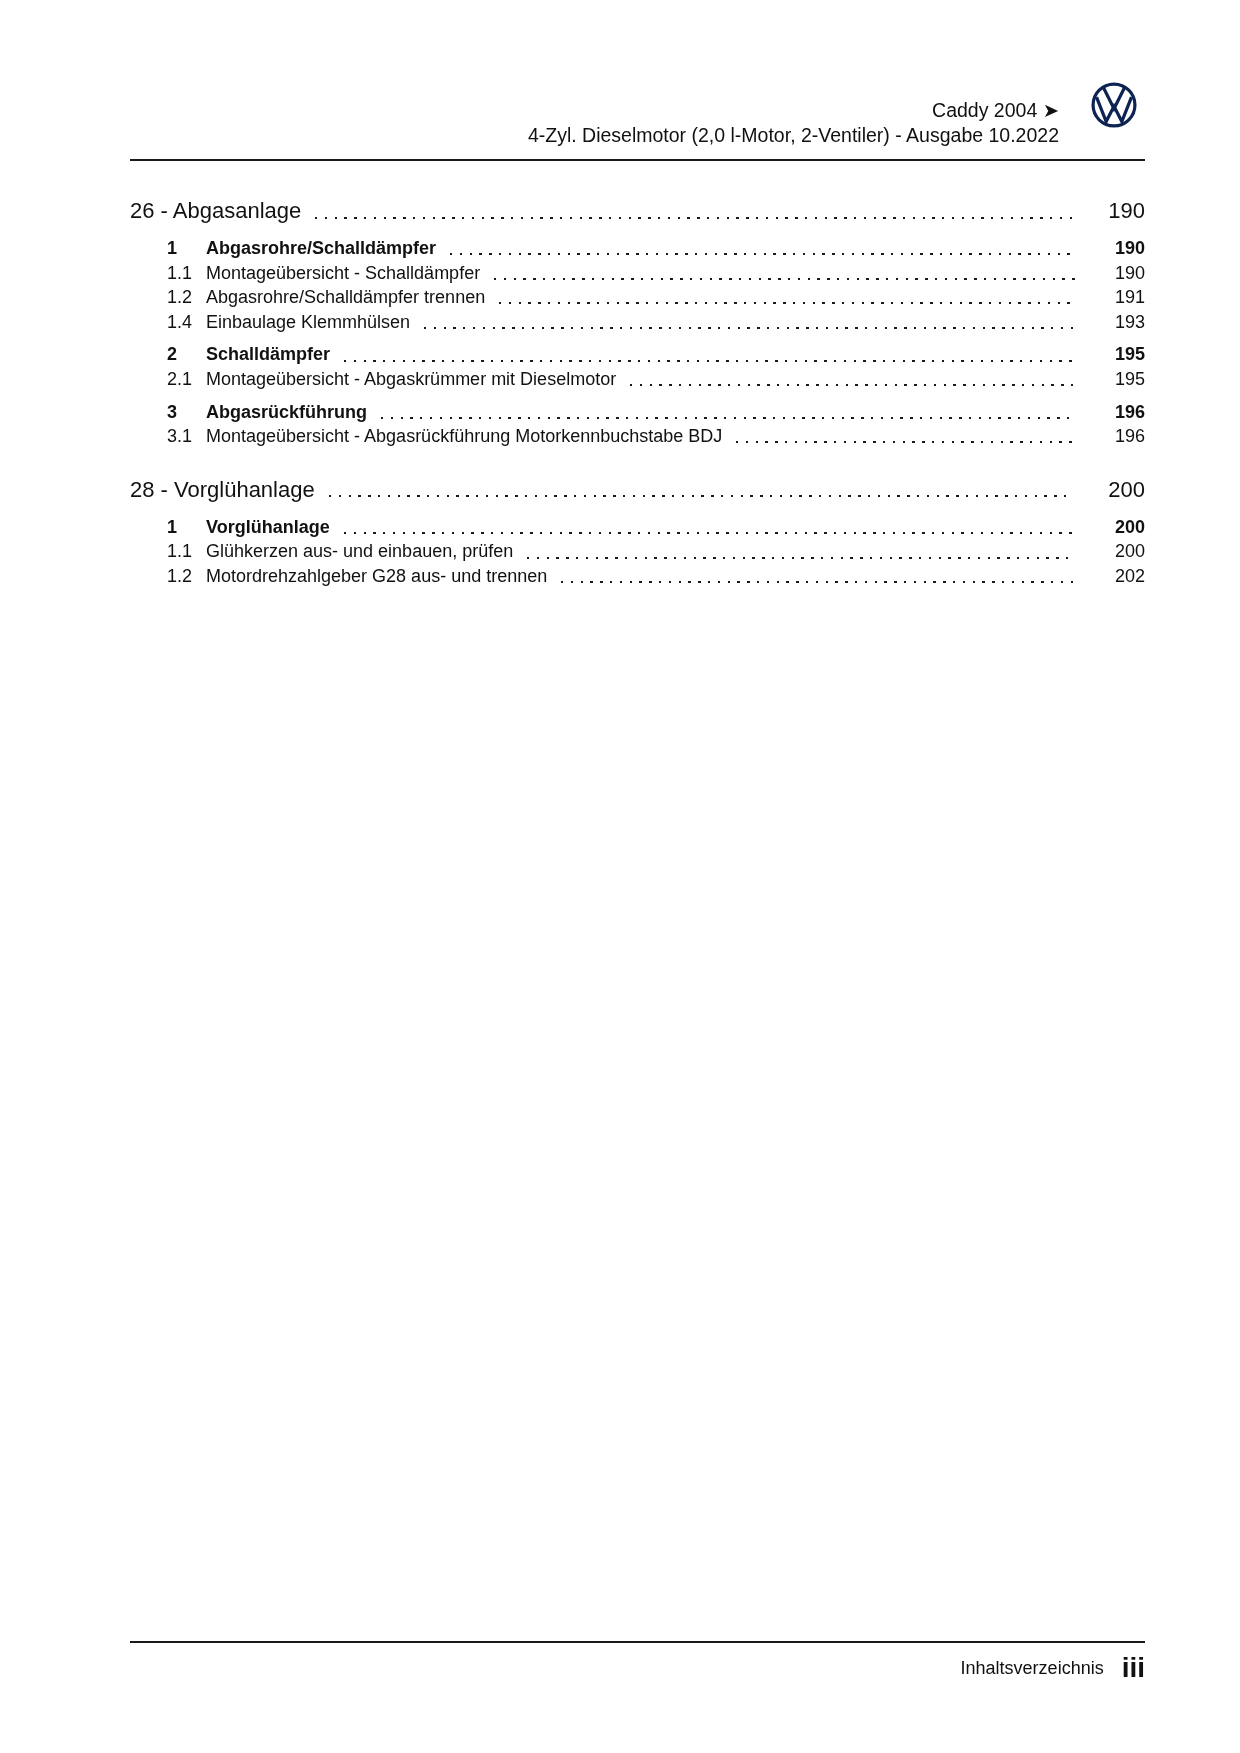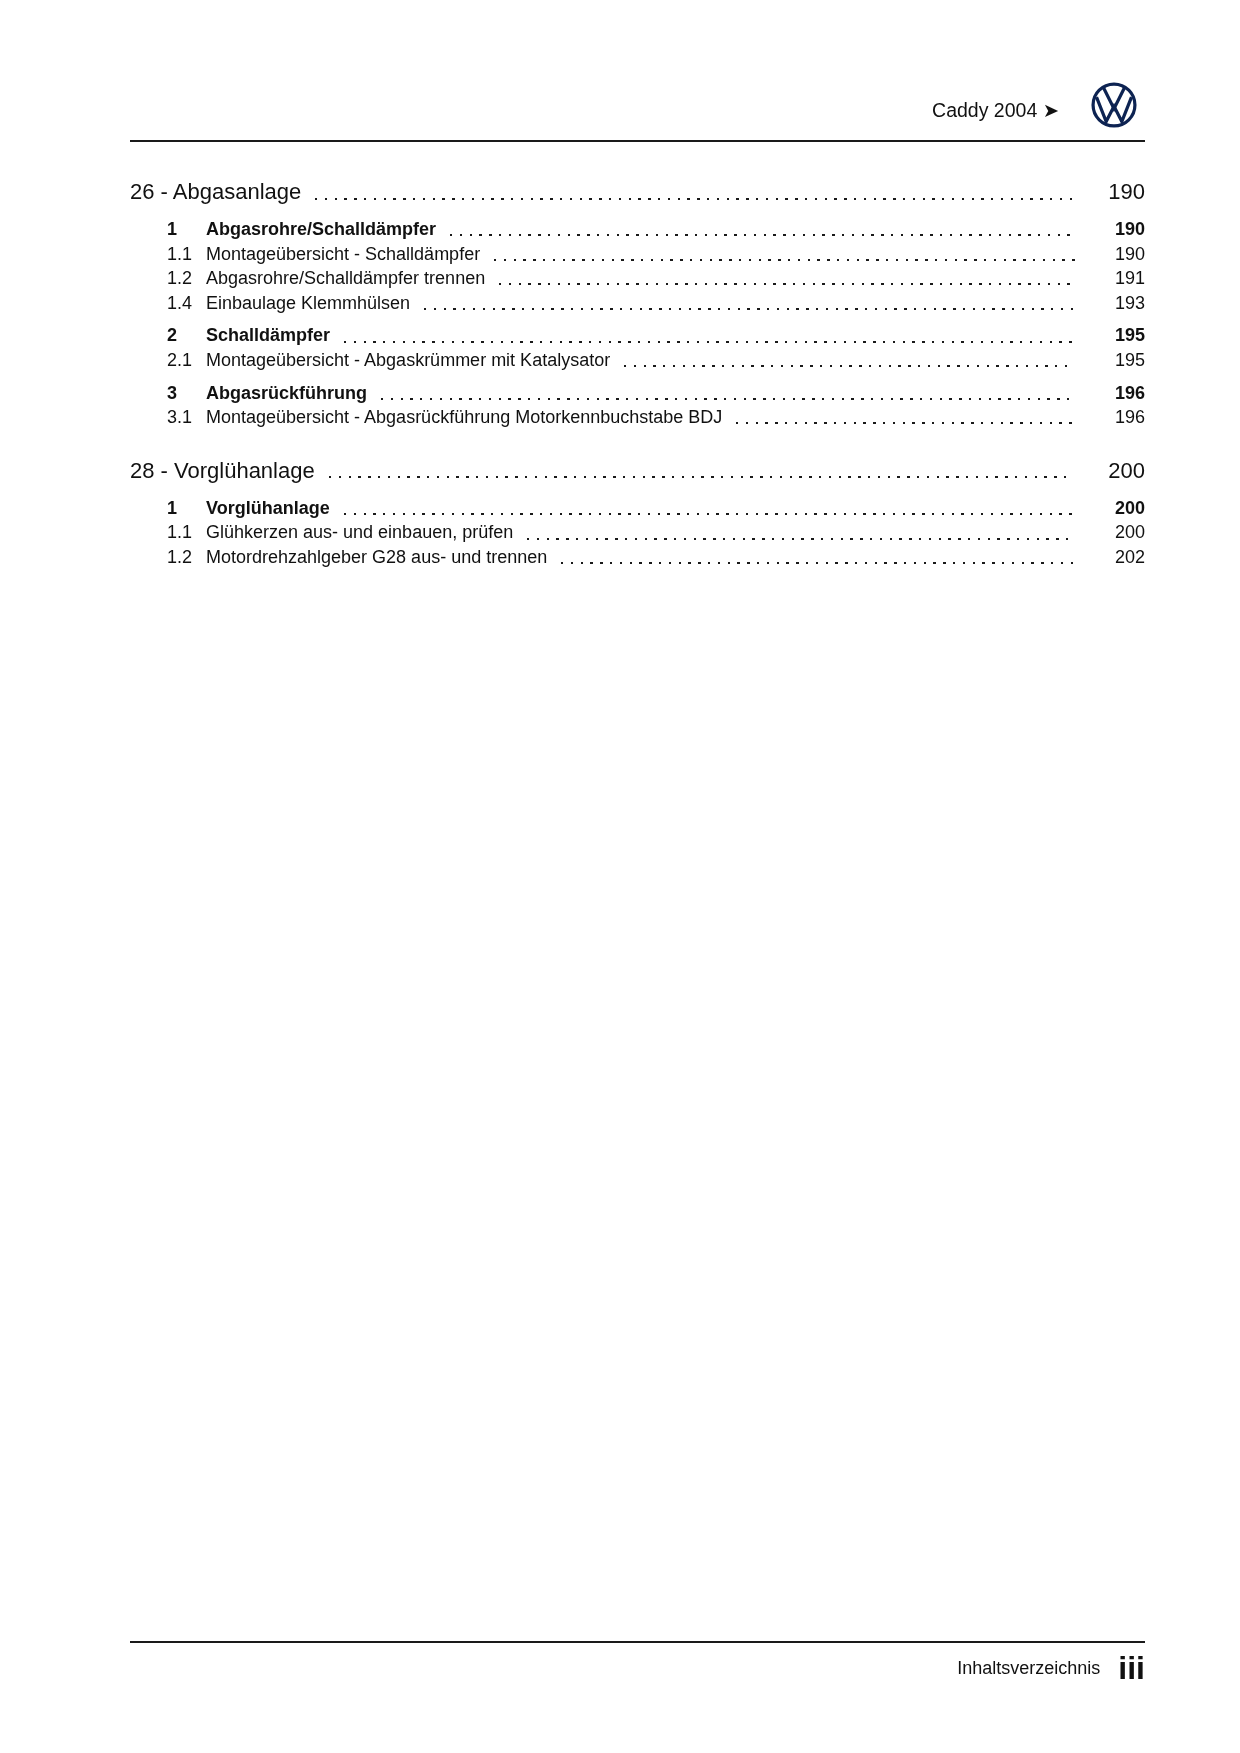--- a/index.html
+++ b/index.html
@@ -89,35 +89,36 @@
     top:1641px;
   }
   .footer-line{
     display:flex;
     justify-content:flex-end;
     align-items:center;
     margin-top:9px;
   }
   .footer-label{font-size:18px;line-height:22px;}
   .footer-page{
-    font-size:32px;
+    font-size:28px;
     font-weight:700;
     line-height:32px;
     margin-left:18px;
   }
 </style>
 </head>
 <body>
 
 <div class="page">
   <div class="content">
 
     <div class="header">
       <div class="header-text">
         <div>Caddy 2004 ➤</div>
+        <div>4-Zyl. Dieselmotor (2,0 l-Motor, 2-Ventiler) - Ausgabe 10.2022</div>
       </div>
       <div class="logo-wrap" style="color: rgb(13, 35, 82);">
         <svg viewBox="0 0 100 100" aria-hidden="true">
           <g fill="none" stroke="currentColor" stroke-width="7" stroke-linecap="butt" stroke-linejoin="miter" stroke-miterlimit="12">
             <circle cx="50" cy="50" r="45.5"></circle>
             <polyline points="27,12 50,58 73,12"></polyline>
             <polyline points="12,33 33,86 50,53 67,86 88,33"></polyline>
           </g>
         </svg>
       </div>
@@ -156,21 +157,21 @@
           <span class="e-page">193</span>
         </div>
         <div class="toc-row entry-row emph">
           <span class="e-num">2</span>
           <span class="e-title">Schalldämpfer</span>
           <span class="leader"></span>
           <span class="e-page">195</span>
         </div>
         <div class="toc-row entry-row">
           <span class="e-num">2.1</span>
-          <span class="e-title">Montageübersicht - Abgaskrümmer mit Katalysator</span>
+          <span class="e-title">Montageübersicht - Abgaskrümmer mit Dieselmotor</span>
           <span class="leader"></span>
           <span class="e-page">195</span>
         </div>
         <div class="toc-row entry-row emph">
           <span class="e-num">3</span>
           <span class="e-title">Abgasrückführung</span>
           <span class="leader"></span>
           <span class="e-page">196</span>
         </div>
         <div class="toc-row entry-row">

